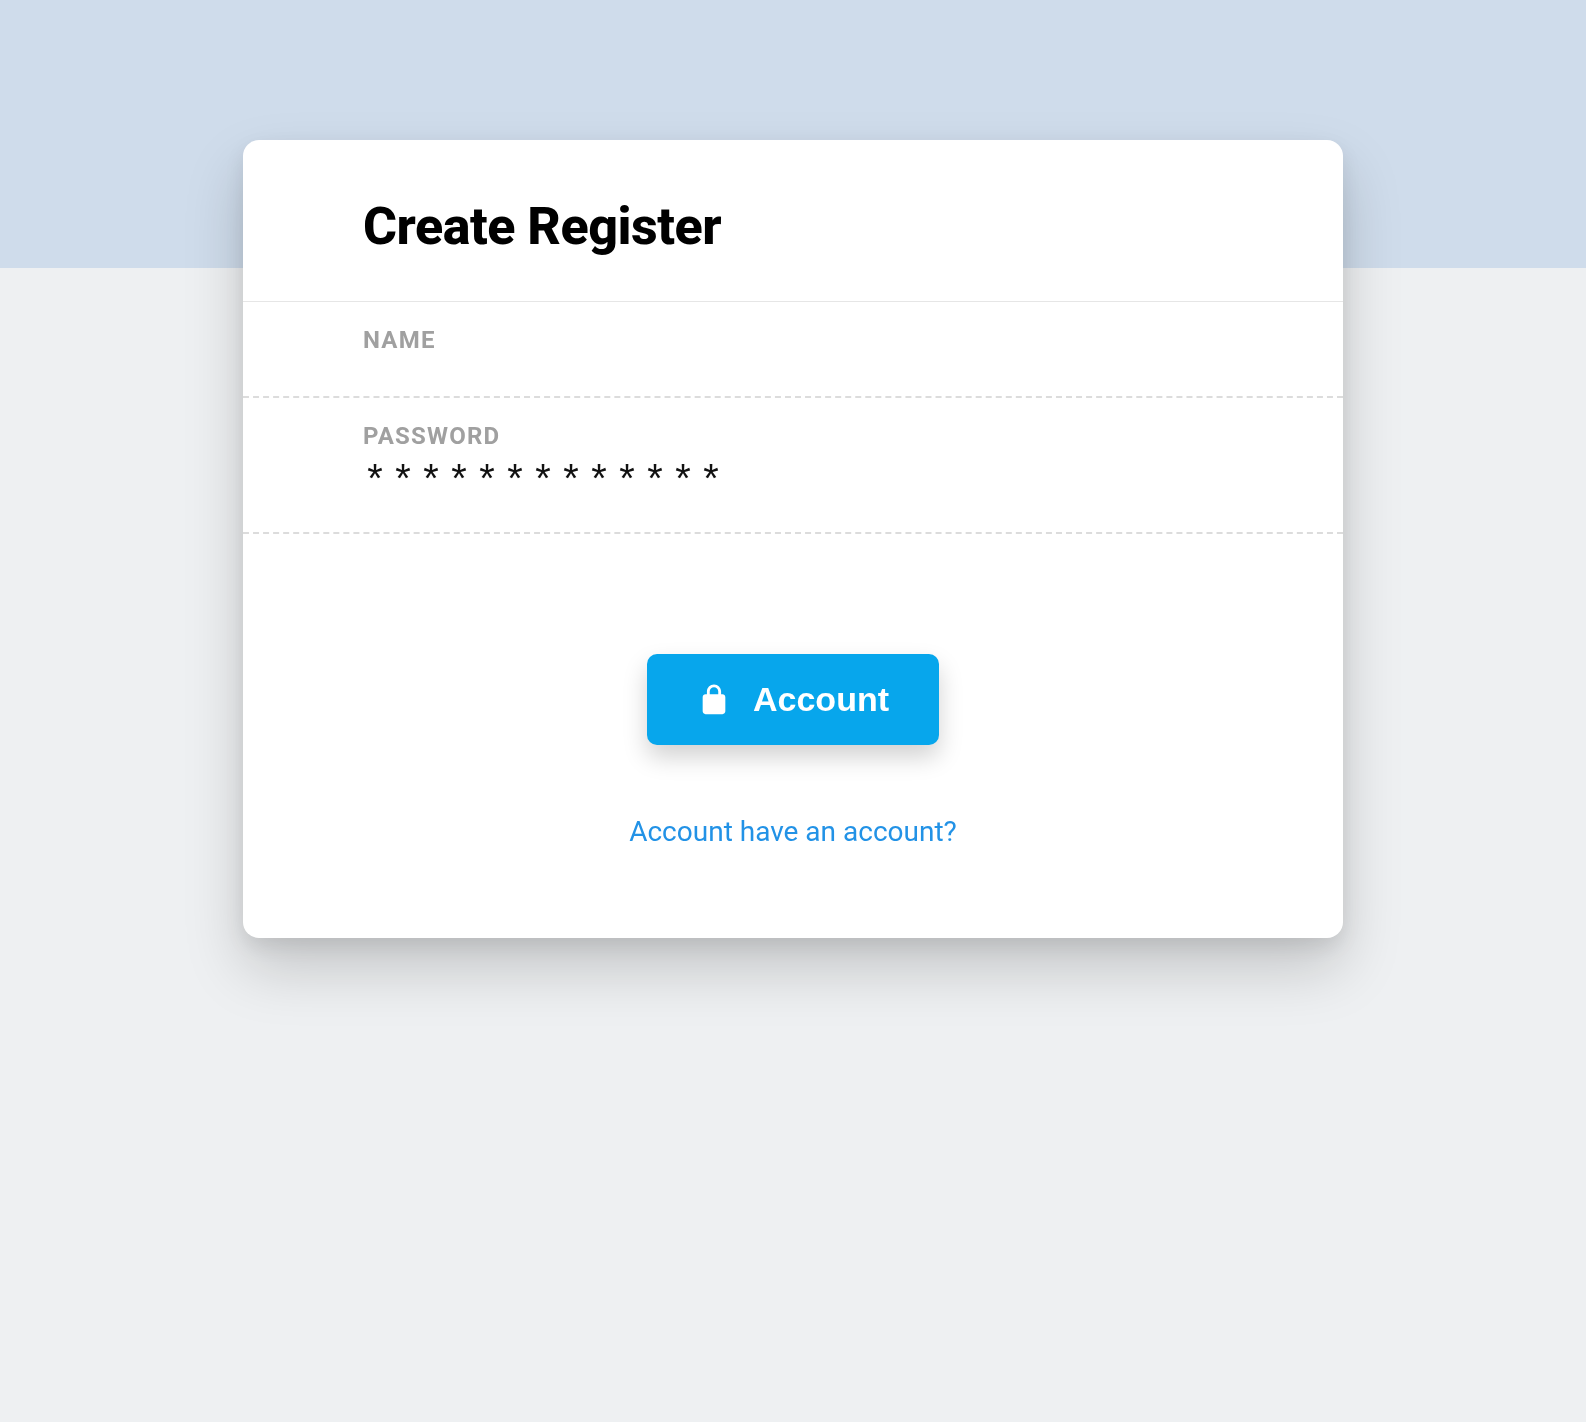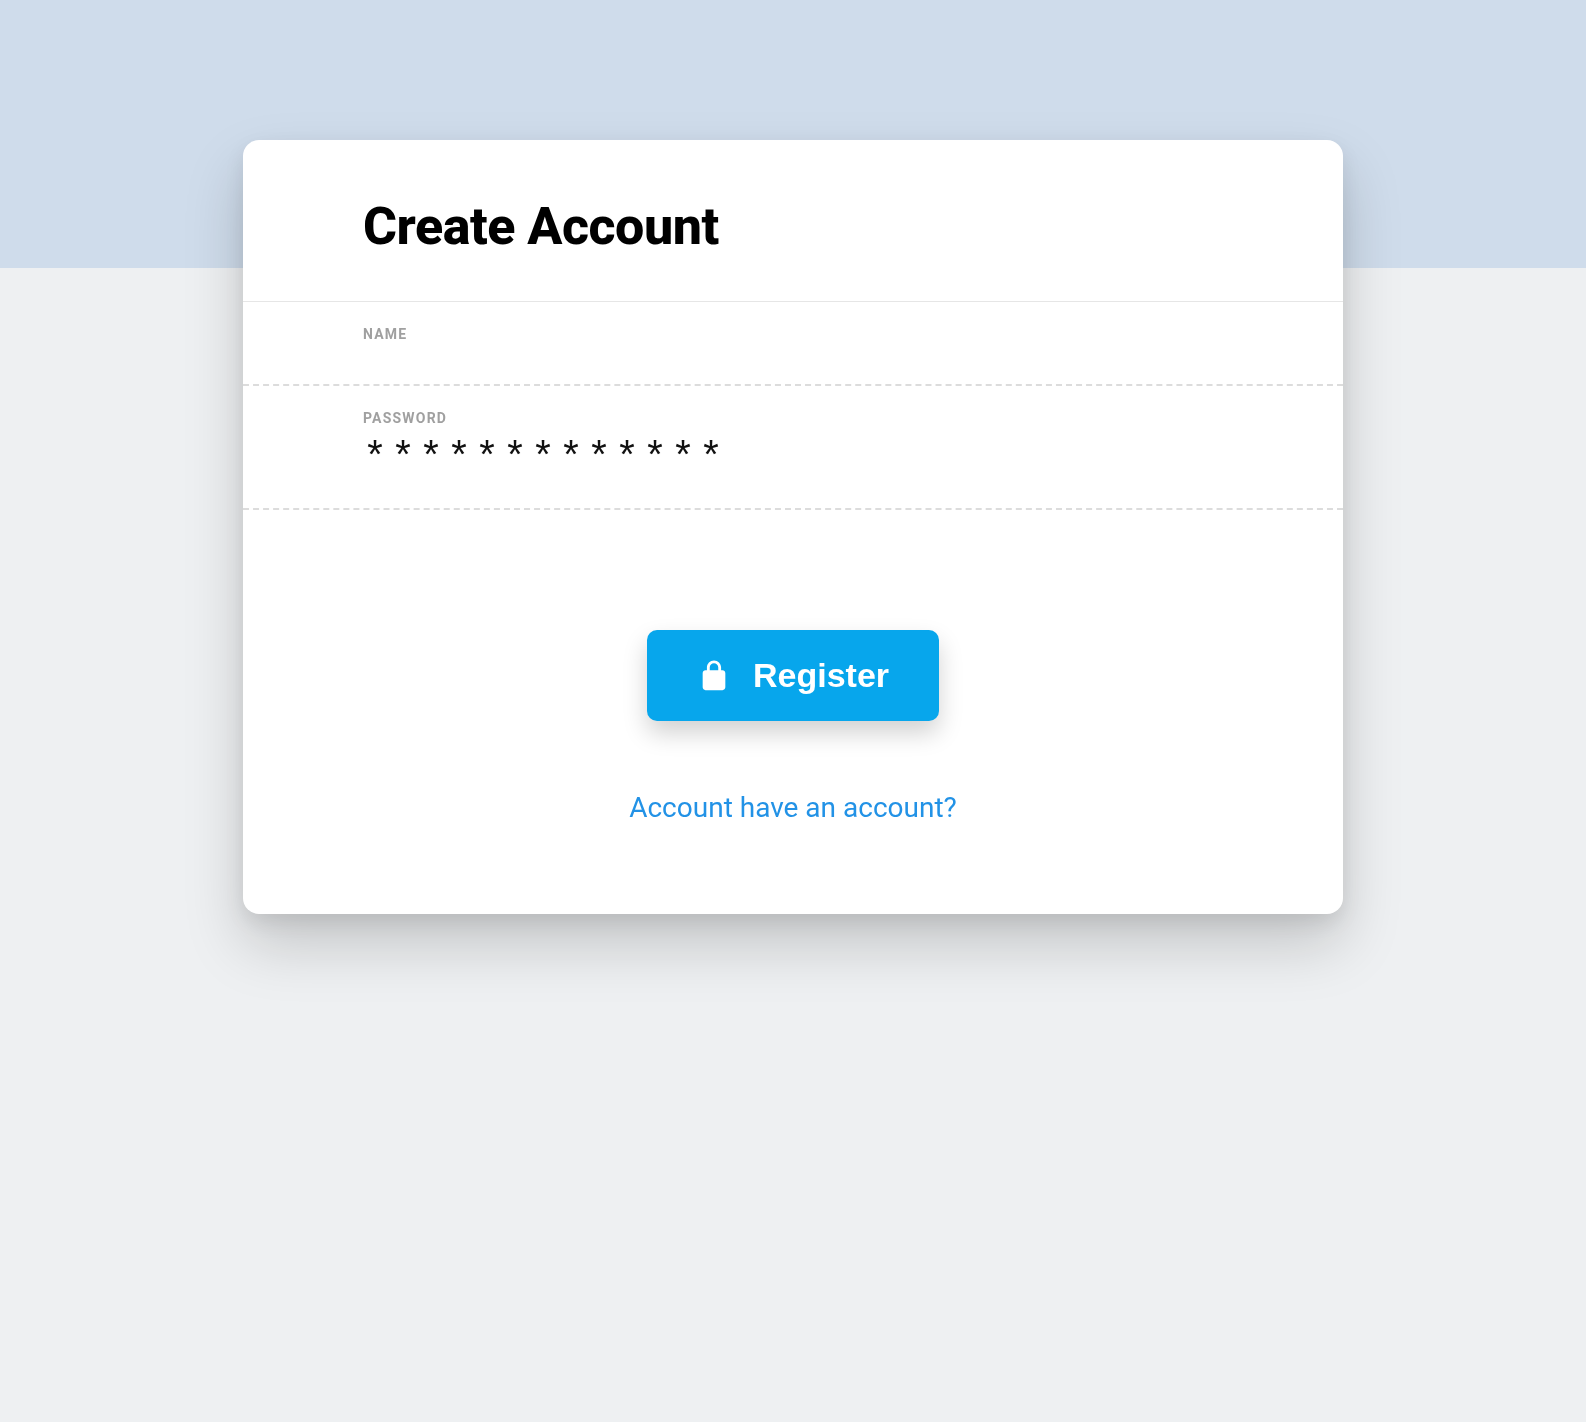--- a/index.html
+++ b/index.html
@@ -53,21 +53,21 @@
       border-top: 1px solid #e6e6e6;
     }
     
     .field {
       padding: 24px 120px 28px 120px;
       border-bottom: 2px dashed #dcdcdc;
     }
     
     .field-label {
       display: block;
-      font-size: 14px;
+      font-size: 24px;
       font-weight: 700;
       letter-spacing: 1.2px;
       color: #a0a0a0;
       margin-bottom: 14px;
     }
     
     .field-input {
       width: 100%;
       border: none;
       outline: none;
@@ -123,21 +123,21 @@
     }
   </style>
 </head>
 <body>
 
 <div class="top-band"></div>
 
 <div class="card">
 
   <div class="card-header">
-    <h1 class="card-title">Create Account</h1>
+    <h1 class="card-title">Create Register</h1>
   </div>
 
   <div class="fields">
 
     <div class="field">
       <label class="field-label">NAME</label>
     </div>
 
 
     <div class="field">
@@ -147,19 +147,19 @@
 
   </div>
 
   <div class="card-footer">
     <button class="register-button">
       <span class="icon">
         <svg width="34" height="34" viewBox="0 0 24 24" fill="#ffffff">
           <path d="M18 8h-1V6c0-2.76-2.24-5-5-5S7 3.24 7 6v2H6c-1.1 0-2 .9-2 2v10c0 1.1.9 2 2 2h12c1.1 0 2-.9 2-2V10c0-1.1-.9-2-2-2zM9 6c0-1.66 1.34-3 3-3s3 1.34 3 3v2H9V6z"></path>
         </svg>
       </span>
-      <span>Register</span>
+      <span>Account</span>
     </button>
 
     <a class="already-link">Account have an account?</a>
   </div>
 
 </div>
 
 </body></html>

